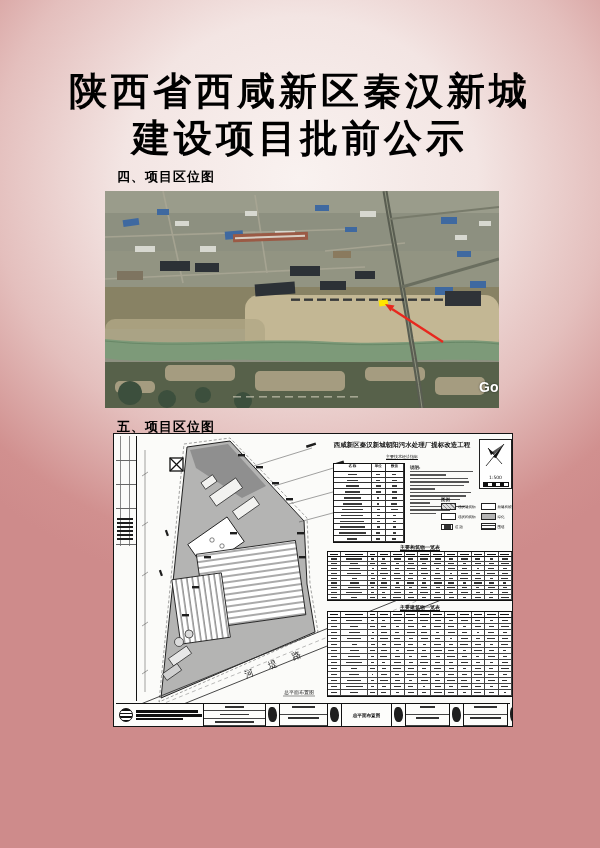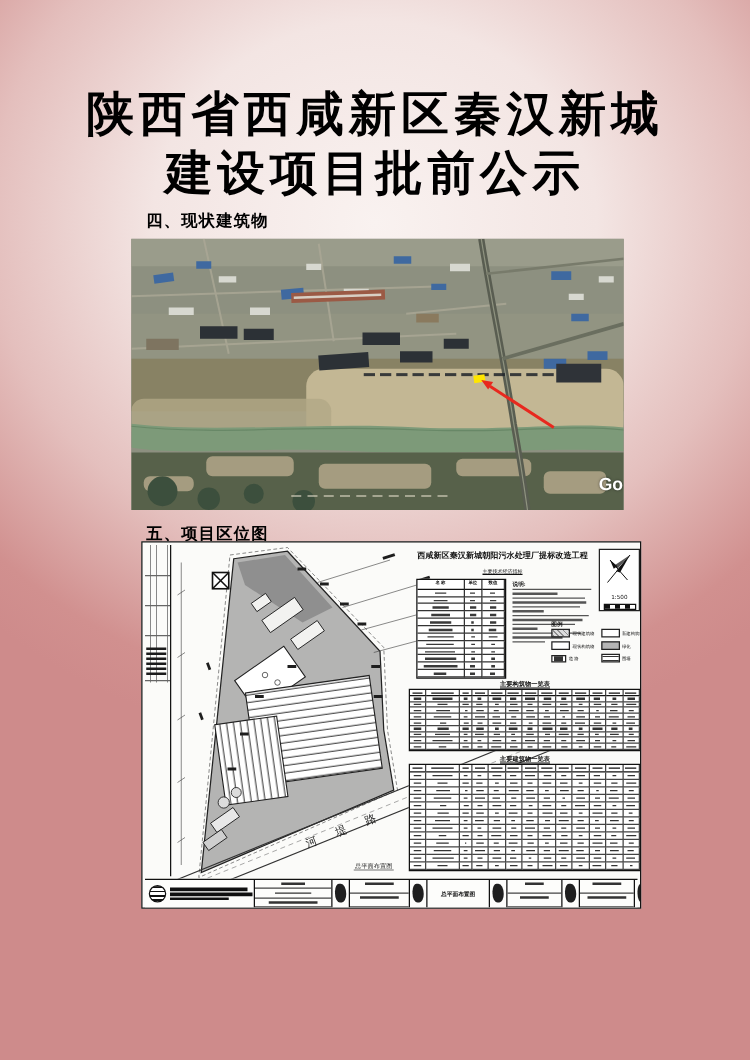--- a/index.html
+++ b/index.html
@@ -75,21 +75,21 @@
     justify-content:center;font-size:4.6px;font-weight:bold;color:#111;}
 </style>
 </head>
 <body>
 
 <div class="page">
 
   <div class="doc-title" style="top:66px;">陕西省西咸新区秦汉新城</div>
   <div class="doc-title" style="top:113px;">建设项目批前公示</div>
 
-  <div class="sec-label" style="top:168px;">四、现状建筑物</div>
+  <div class="sec-label" style="top:168px;">四、项目区位图</div>
 
   <div class="map">
     <svg id="mapsvg" width="394" height="217" viewBox="0 0 394 217">
 
       <rect x="0" y="0" width="394" height="217" fill="#8d9080"></rect>
       <rect x="0" y="0" width="394" height="22" fill="#a5a694" opacity="0.55"></rect>
       <rect x="0" y="60" width="394" height="36" fill="#979884" opacity="0.5"></rect>
 
       <rect x="0" y="96" width="394" height="42" fill="#87805f" opacity="0.85"></rect>
 

